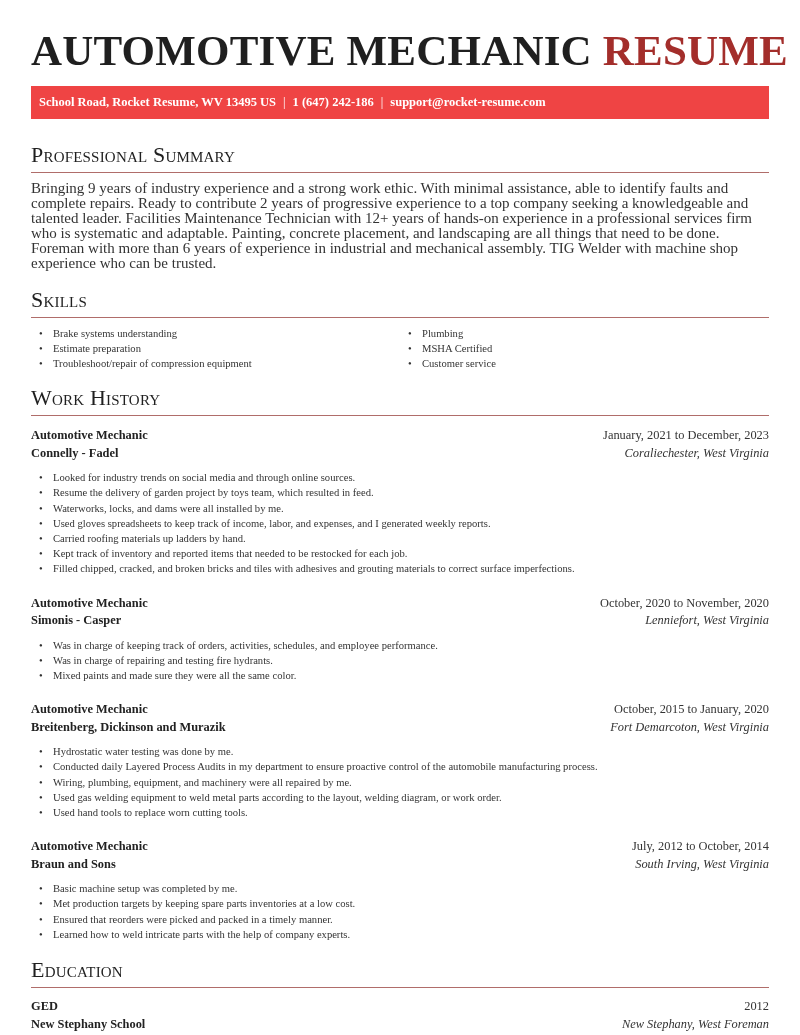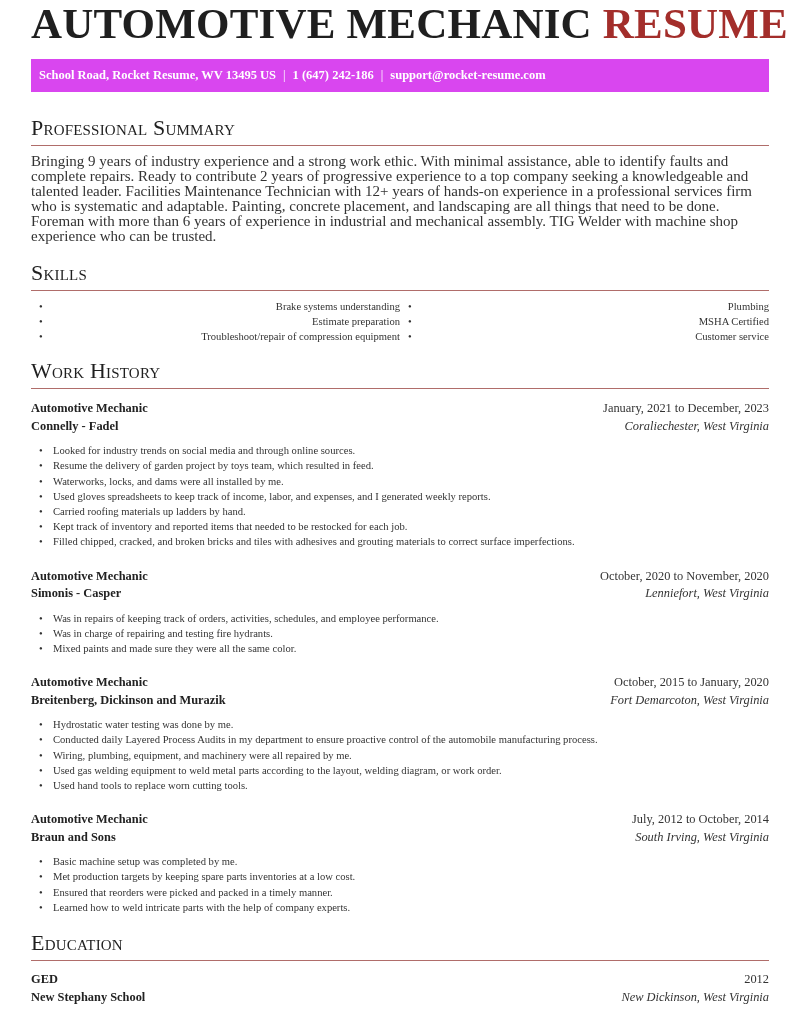--- a/index.html
+++ b/index.html
@@ -13,34 +13,35 @@
       overflow: hidden;
       font-family: "Liberation Serif", "DejaVu Serif", serif;
       color: #222222;
     }
     .page {
       position: relative;
       padding: 0 31px 0 31px;
     }
     .title {
       margin: 0;
+      padding-top: 27px;
       height: 52px;
       font-size: 43px;
       font-weight: bold;
       letter-spacing: 0.2px;
       line-height: 48px;
       color: #1f1f1f;
       white-space: nowrap;
     }
     .title .accent {
       color: #a32e2b;
     }
     .contact-bar {
       margin-top: 7px;
-      background: #d946ef;
+      background: #ef4444;
       height: 33px;
       line-height: 33px;
       padding: 0 8px;
       color: #ffffff;
       font-size: 12.5px;
       font-weight: bold;
       white-space: nowrap;
     }
     .contact-bar .sep {
       padding: 0 7px;
@@ -65,21 +66,20 @@
     .summary-text {
       margin: 8px 0 4px 0;
       font-size: 15px;
       line-height: 15.1px;
       color: #333333;
     }
     .skills-heading { margin-top: 14px; }
     .skills-grid {
       display: flex;
       margin-top: 8px;
-      text-align: right;
     }
     .skills-col {
       width: 50%;
       margin: 0;
       padding: 0 0 0 22px;
       list-style: none;
     }
     ul.bullets li, .skills-col li {
       position: relative;
       font-size: 10.6px;
@@ -187,21 +187,21 @@
     <div class="job">
       <div class="job-row">
         <span class="job-title">Automotive Mechanic</span>
         <span class="job-dates">October, 2020 to November, 2020</span>
       </div>
       <div class="job-row">
         <span class="job-company">Simonis - Casper</span>
         <span class="job-location">Lenniefort, West Virginia</span>
       </div>
       <ul class="bullets">
-        <li>Was in repairs of keeping track of orders, activities, schedules, and employee performance.</li>
+        <li>Was in charge of keeping track of orders, activities, schedules, and employee performance.</li>
         <li>Was in charge of repairing and testing fire hydrants.</li>
         <li>Mixed paints and made sure they were all the same color.</li>
       </ul>
     </div>
 
     <div class="job">
       <div class="job-row">
         <span class="job-title">Automotive Mechanic</span>
         <span class="job-dates">October, 2015 to January, 2020</span>
       </div>
@@ -239,18 +239,18 @@
   <section>
     <h2 class="section-heading edu-heading">Education</h2>
     <hr class="section-rule">
     <div class="edu">
       <div class="job-row">
         <span class="job-title">GED</span>
         <span class="job-dates">2012</span>
       </div>
       <div class="job-row">
         <span class="job-company">New Stephany School</span>
-        <span class="job-location">New Dickinson, West Virginia</span>
+        <span class="job-location">New Stephany, West Foreman</span>
       </div>
     </div>
   </section>
 
 </div>
 
 </body></html>

